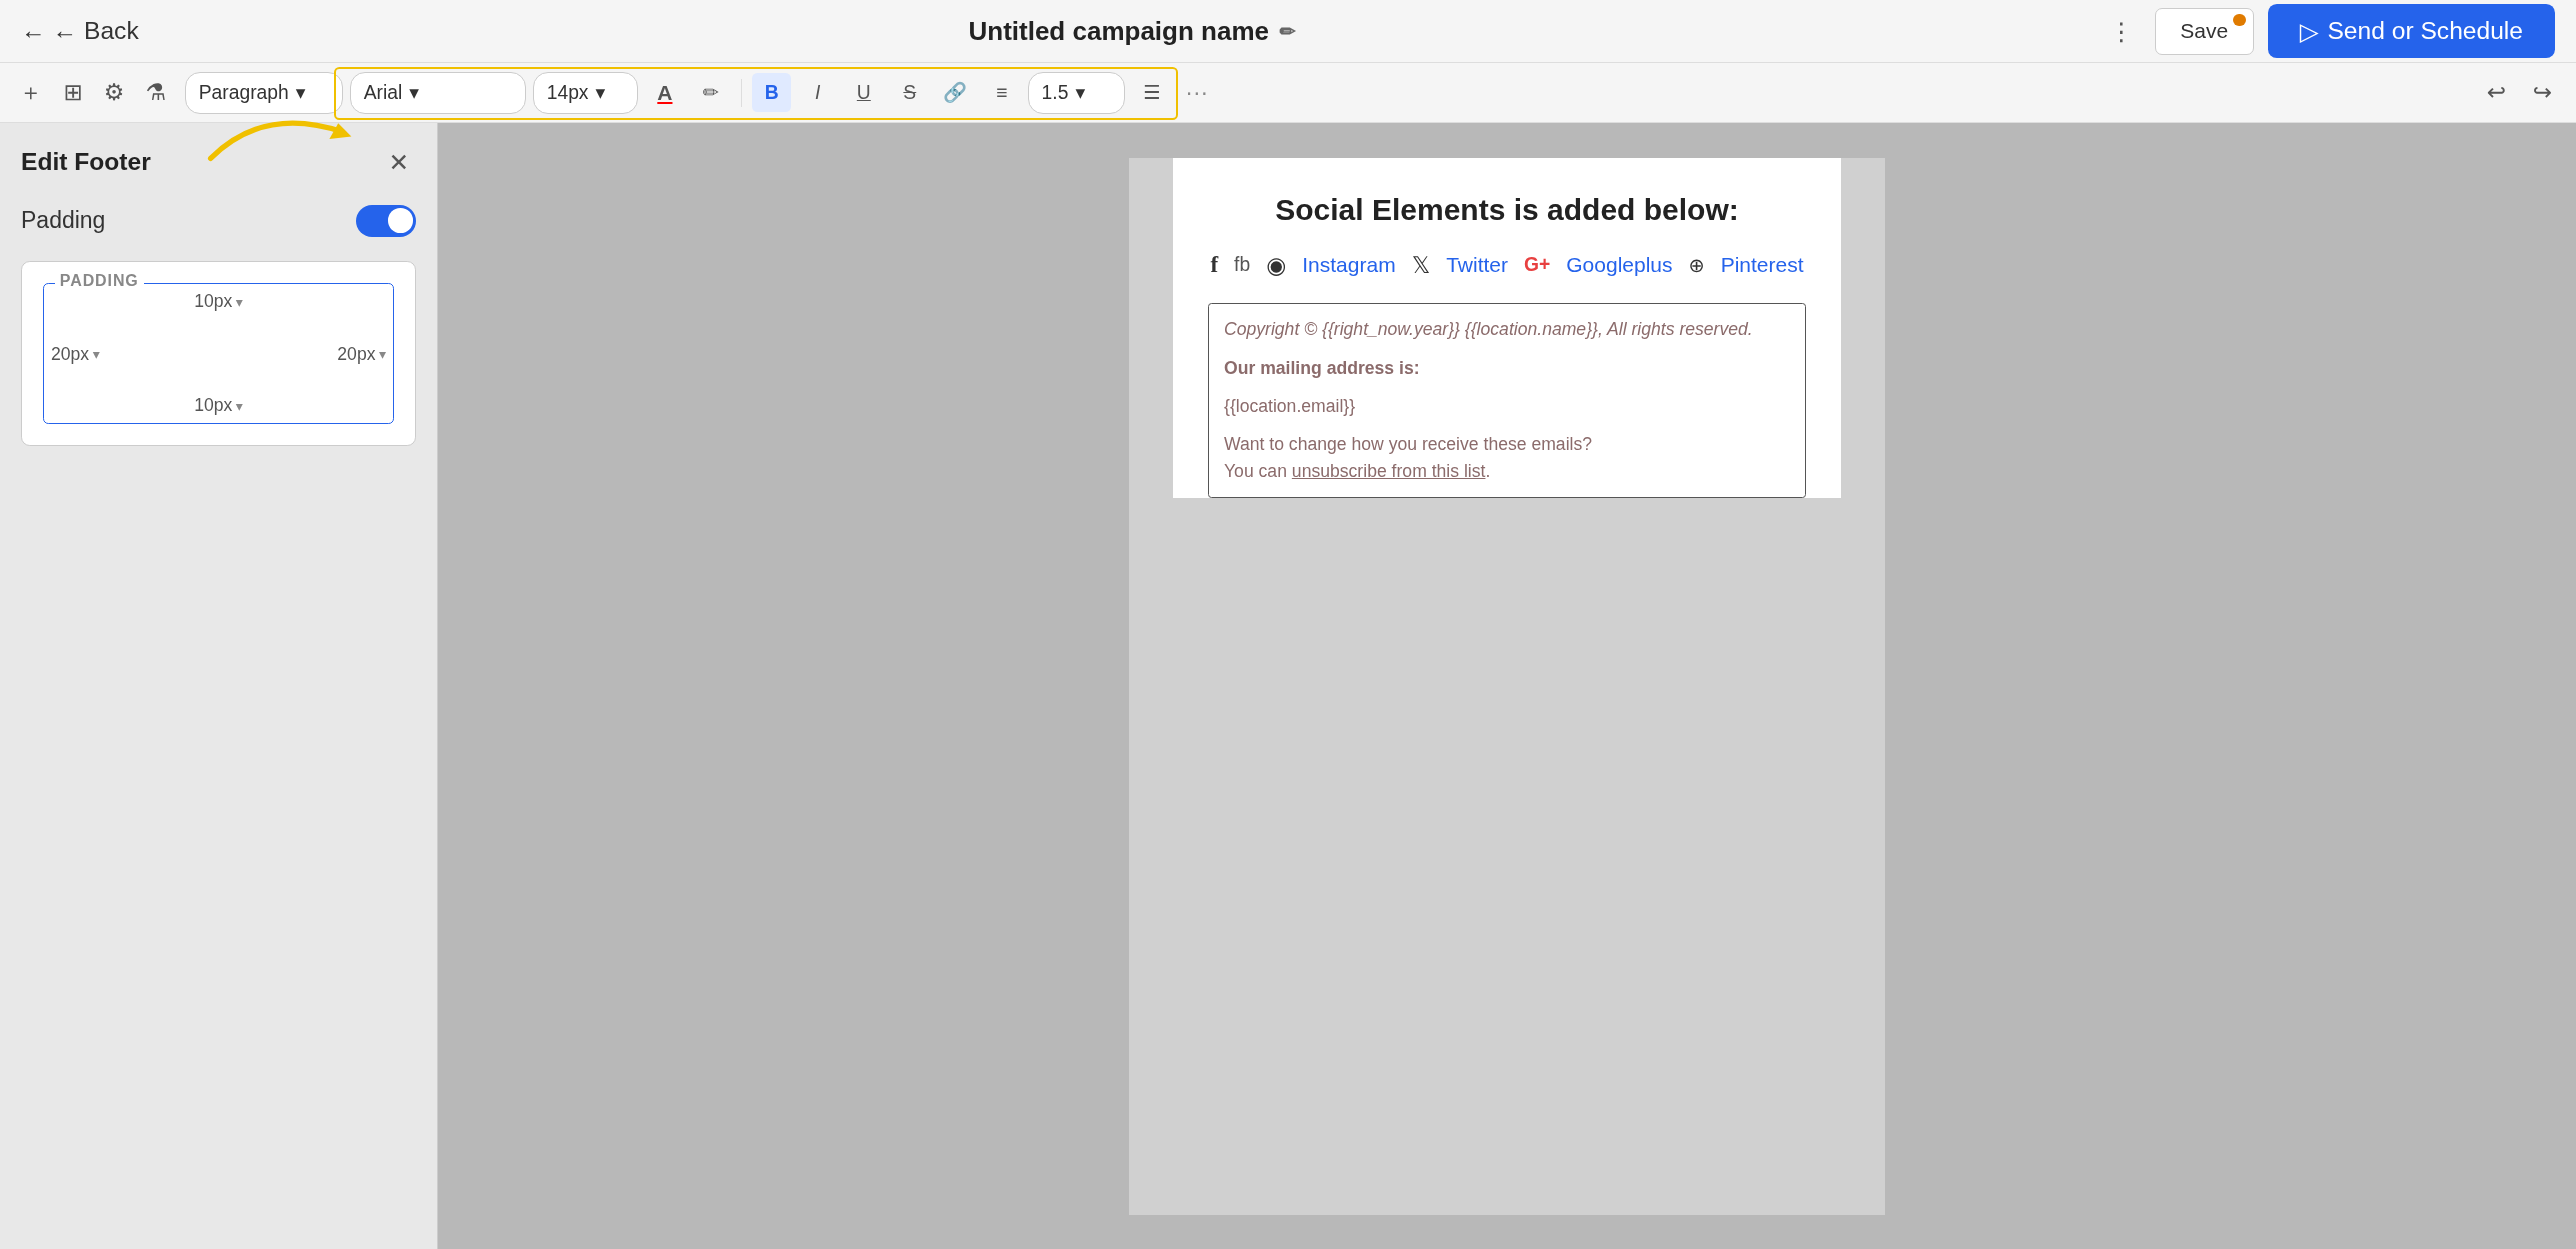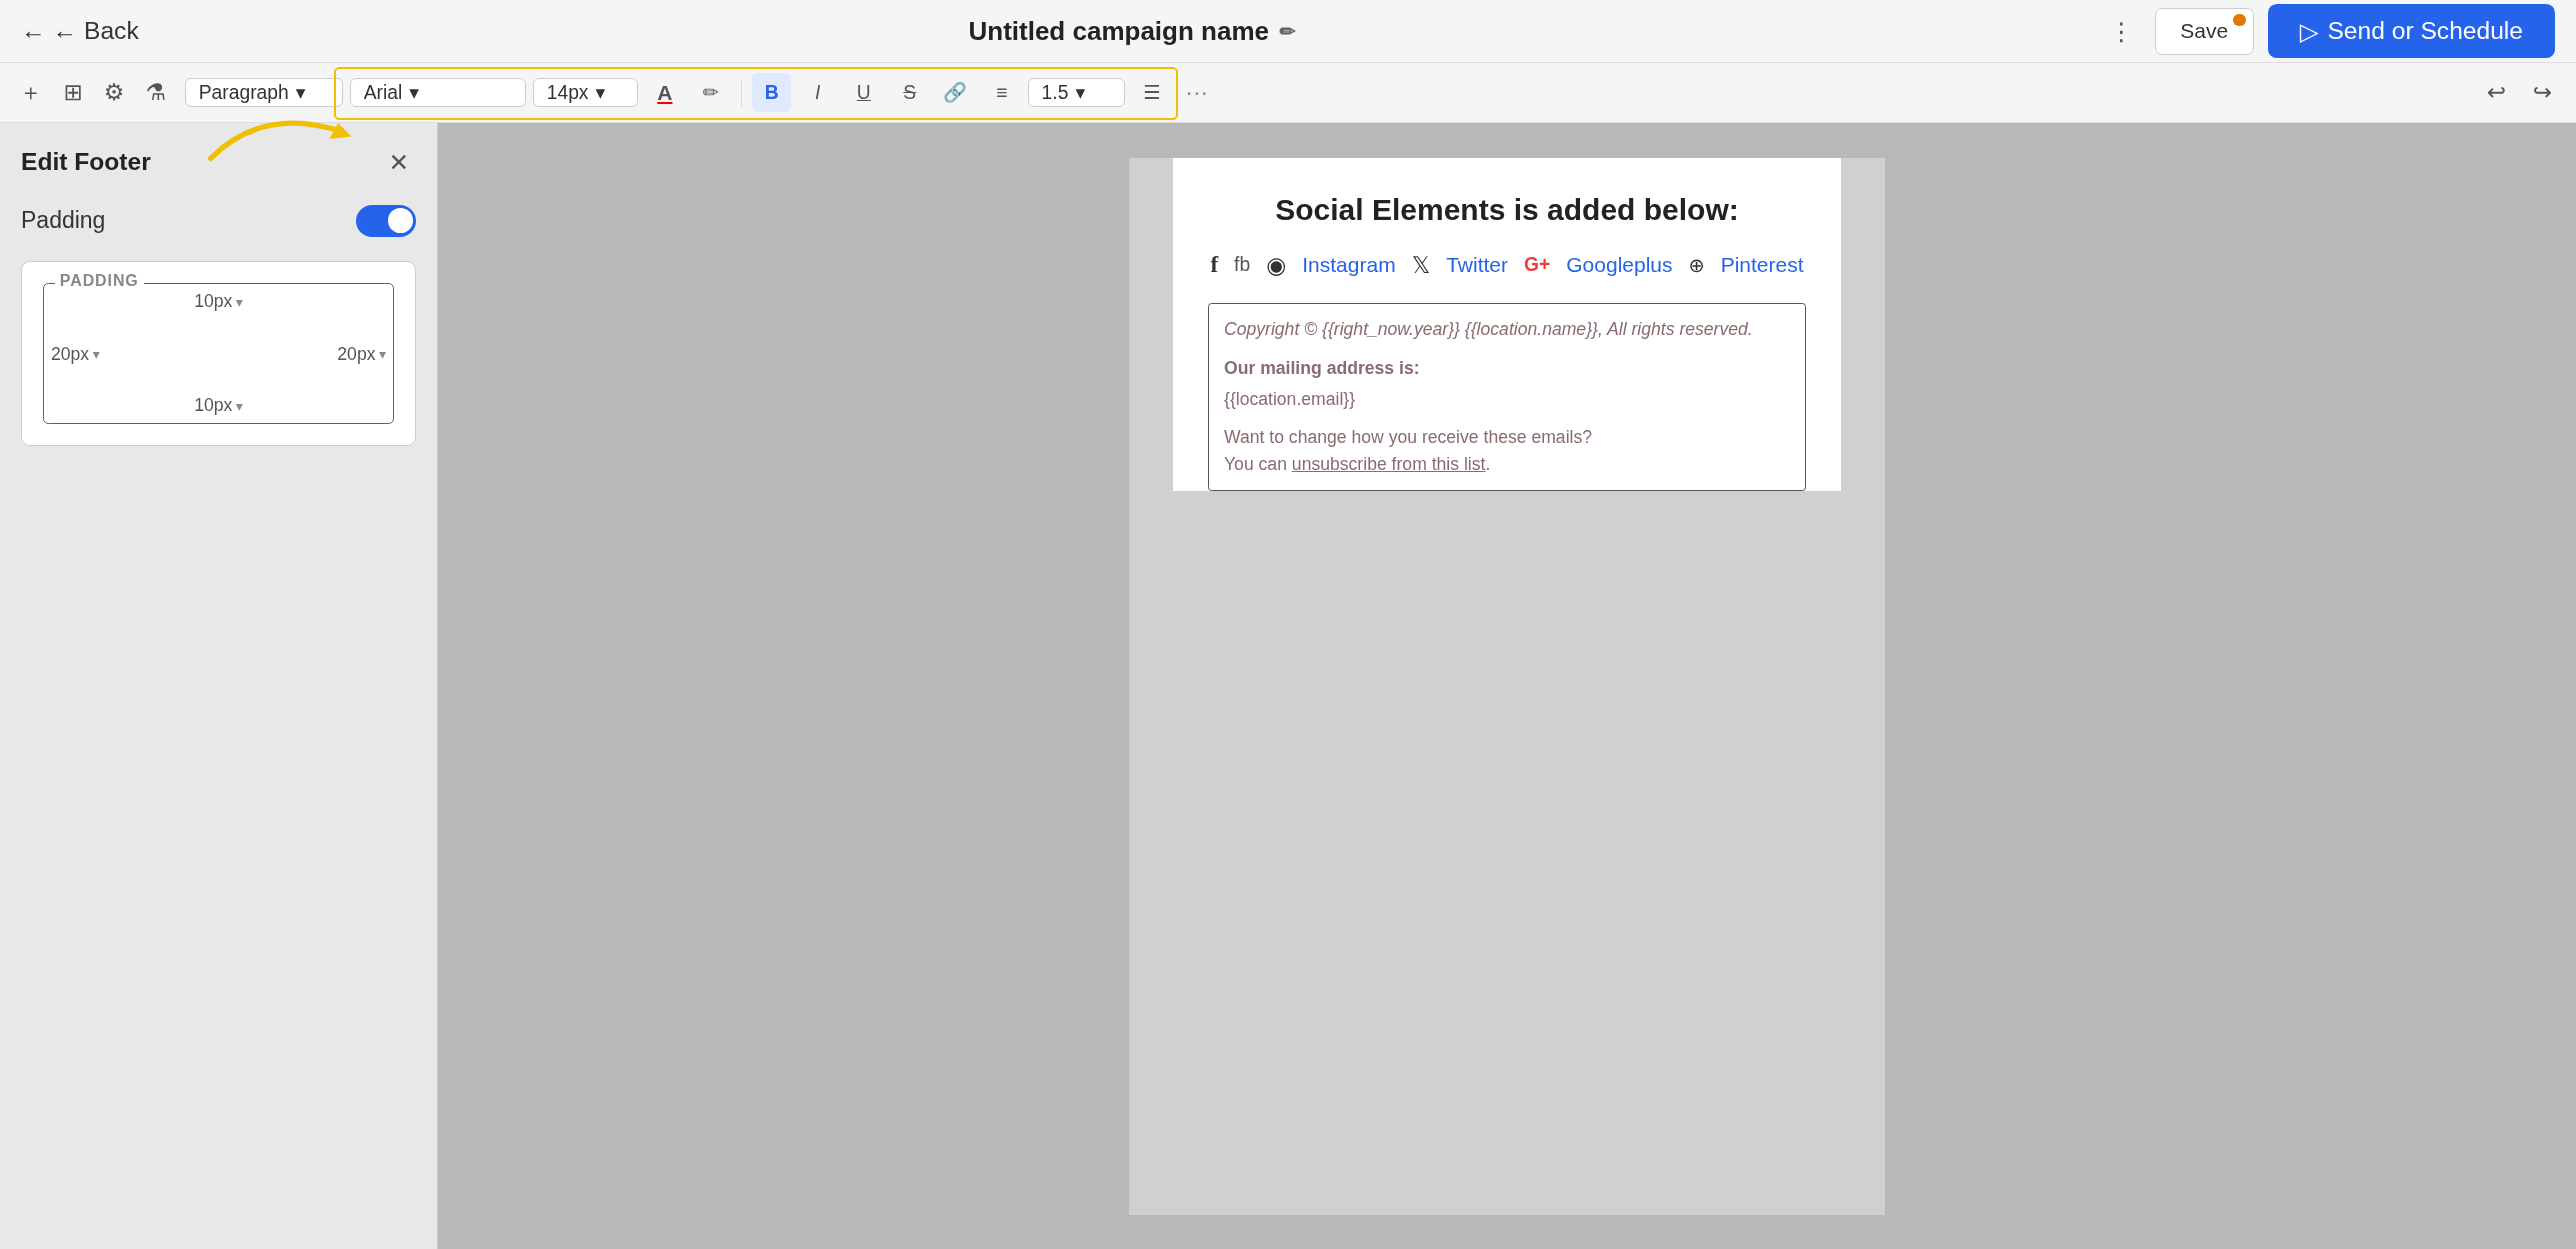--- a/index.html
+++ b/index.html
@@ -129,27 +129,27 @@
       color: #555;
       cursor: pointer;
       padding: 5.3px;
     }
 
     .tb-select {
       display: flex;
       align-items: center;
       background: white;
       border: 0.9px solid #ccc;
-      border-radius: 6px;
+      border-radius: 15px;
       padding: 7px 12.3px;
       font-size: 19.3px;
       color: #333;
       cursor: pointer;
       gap: 7px;
-      height: 29px;
+      height: 42px;
     }
     .tb-select-paragraph { min-width: 158px; }
     .tb-select-font { min-width: 176px; }
     .tb-select-size { min-width: 105px; }
     .tb-select-lineh { min-width: 97px; }
 
     .tb-sep {
       width: 0.9px;
       height: 28px;
       background: #ddd;
@@ -385,21 +385,21 @@
     .footer-copyright {
       font-size: 17.6px;
       color: #8b6b6b;
       font-style: italic;
       margin-bottom: 17.6px;
     }
     .footer-address-title {
       font-size: 17.6px;
       font-weight: bold;
       color: #8b6b6b;
-      margin-bottom: 10px;
+      margin-bottom: 17px;
     }
     .footer-email {
       font-size: 17.6px;
       color: #8b6b6b;
       margin-bottom: 17.6px;
     }
     .footer-unsub-text {
       font-size: 17.6px;
       color: #8b6b6b;
       margin-bottom: 5.3px;

